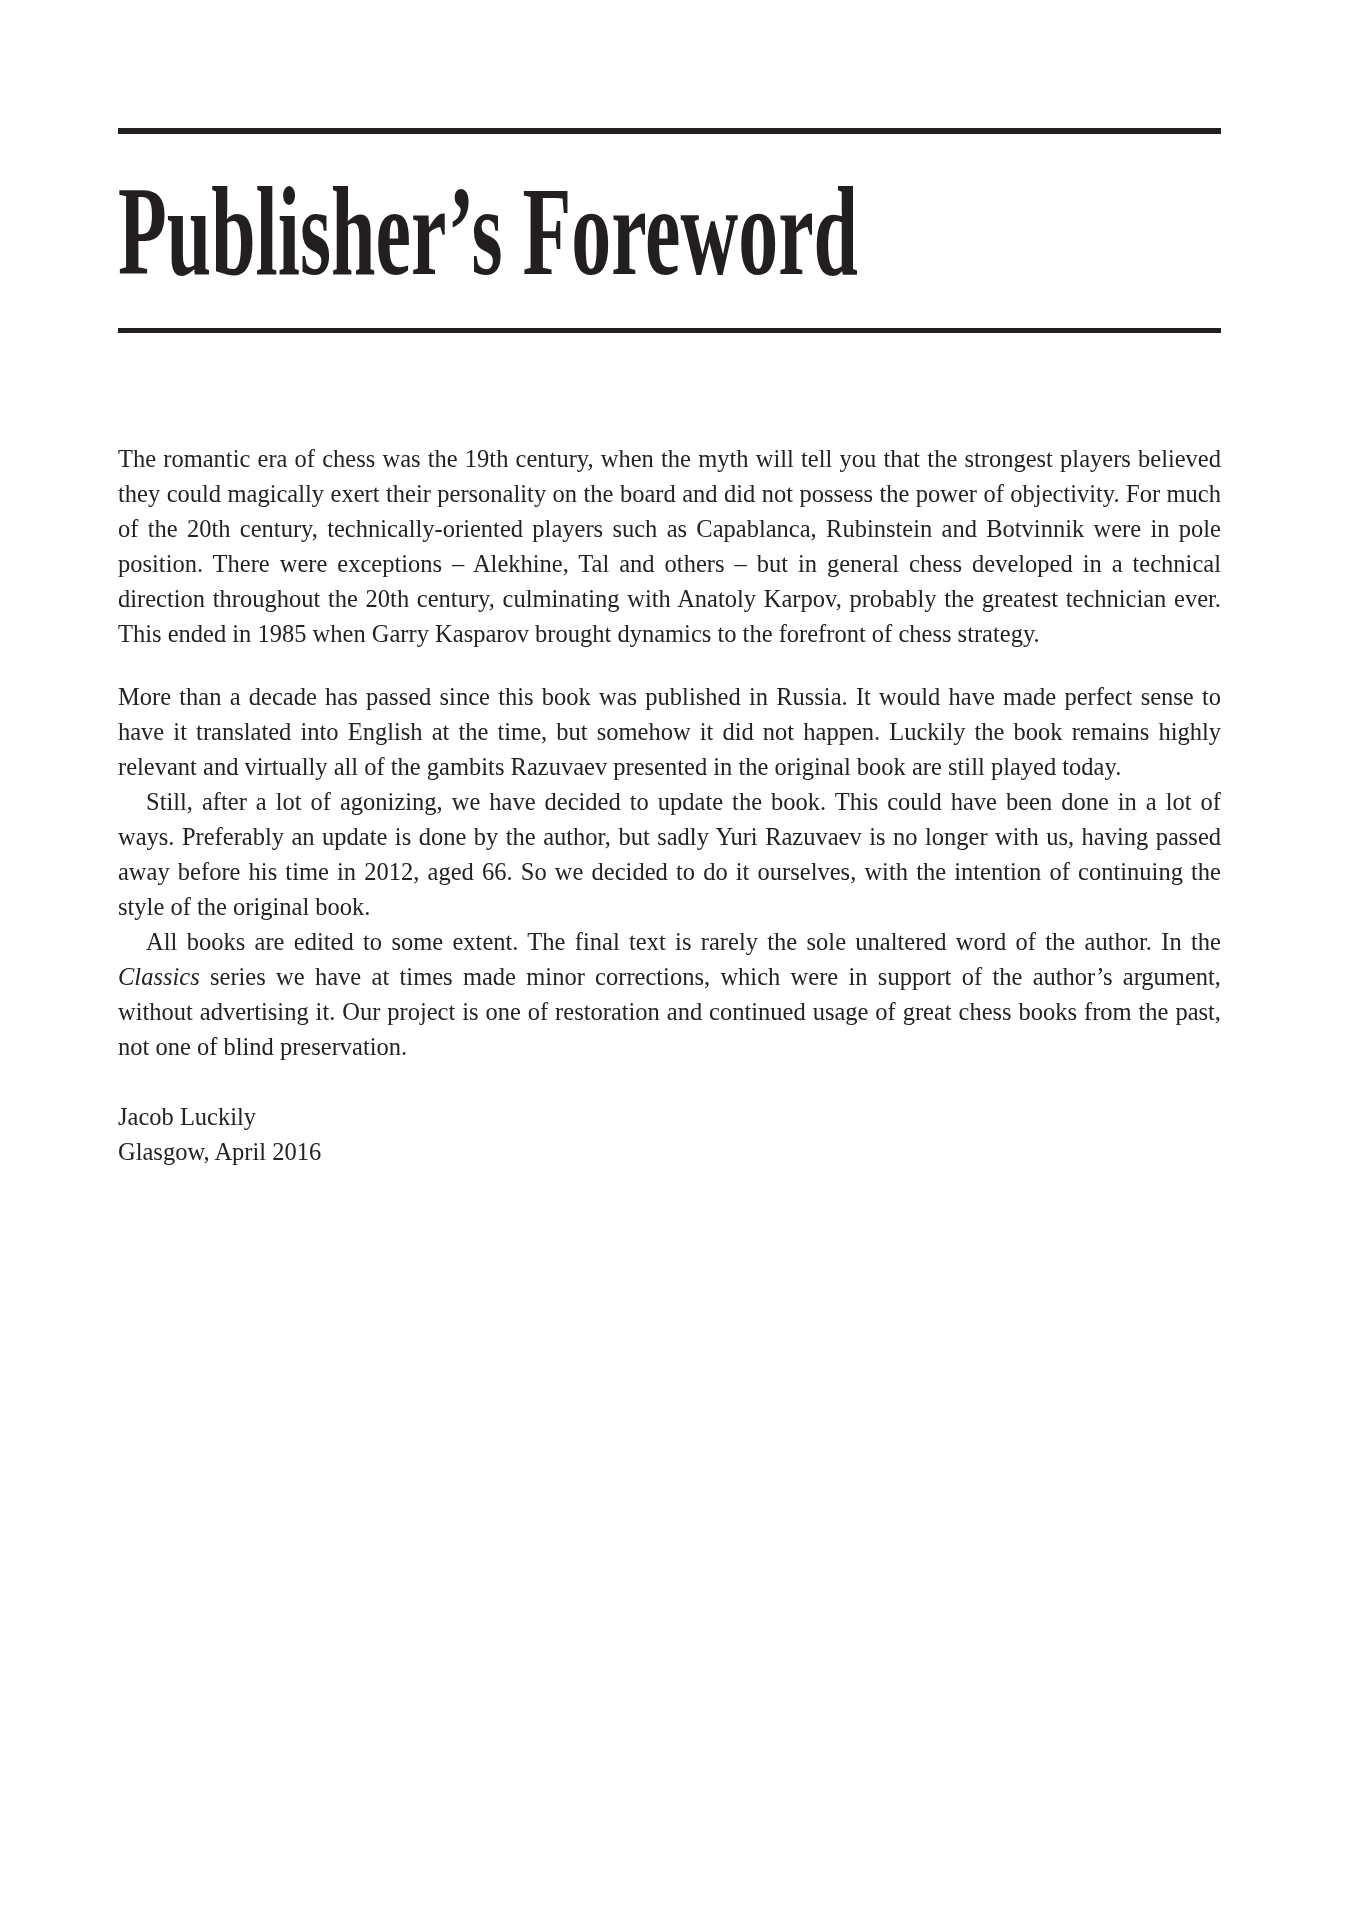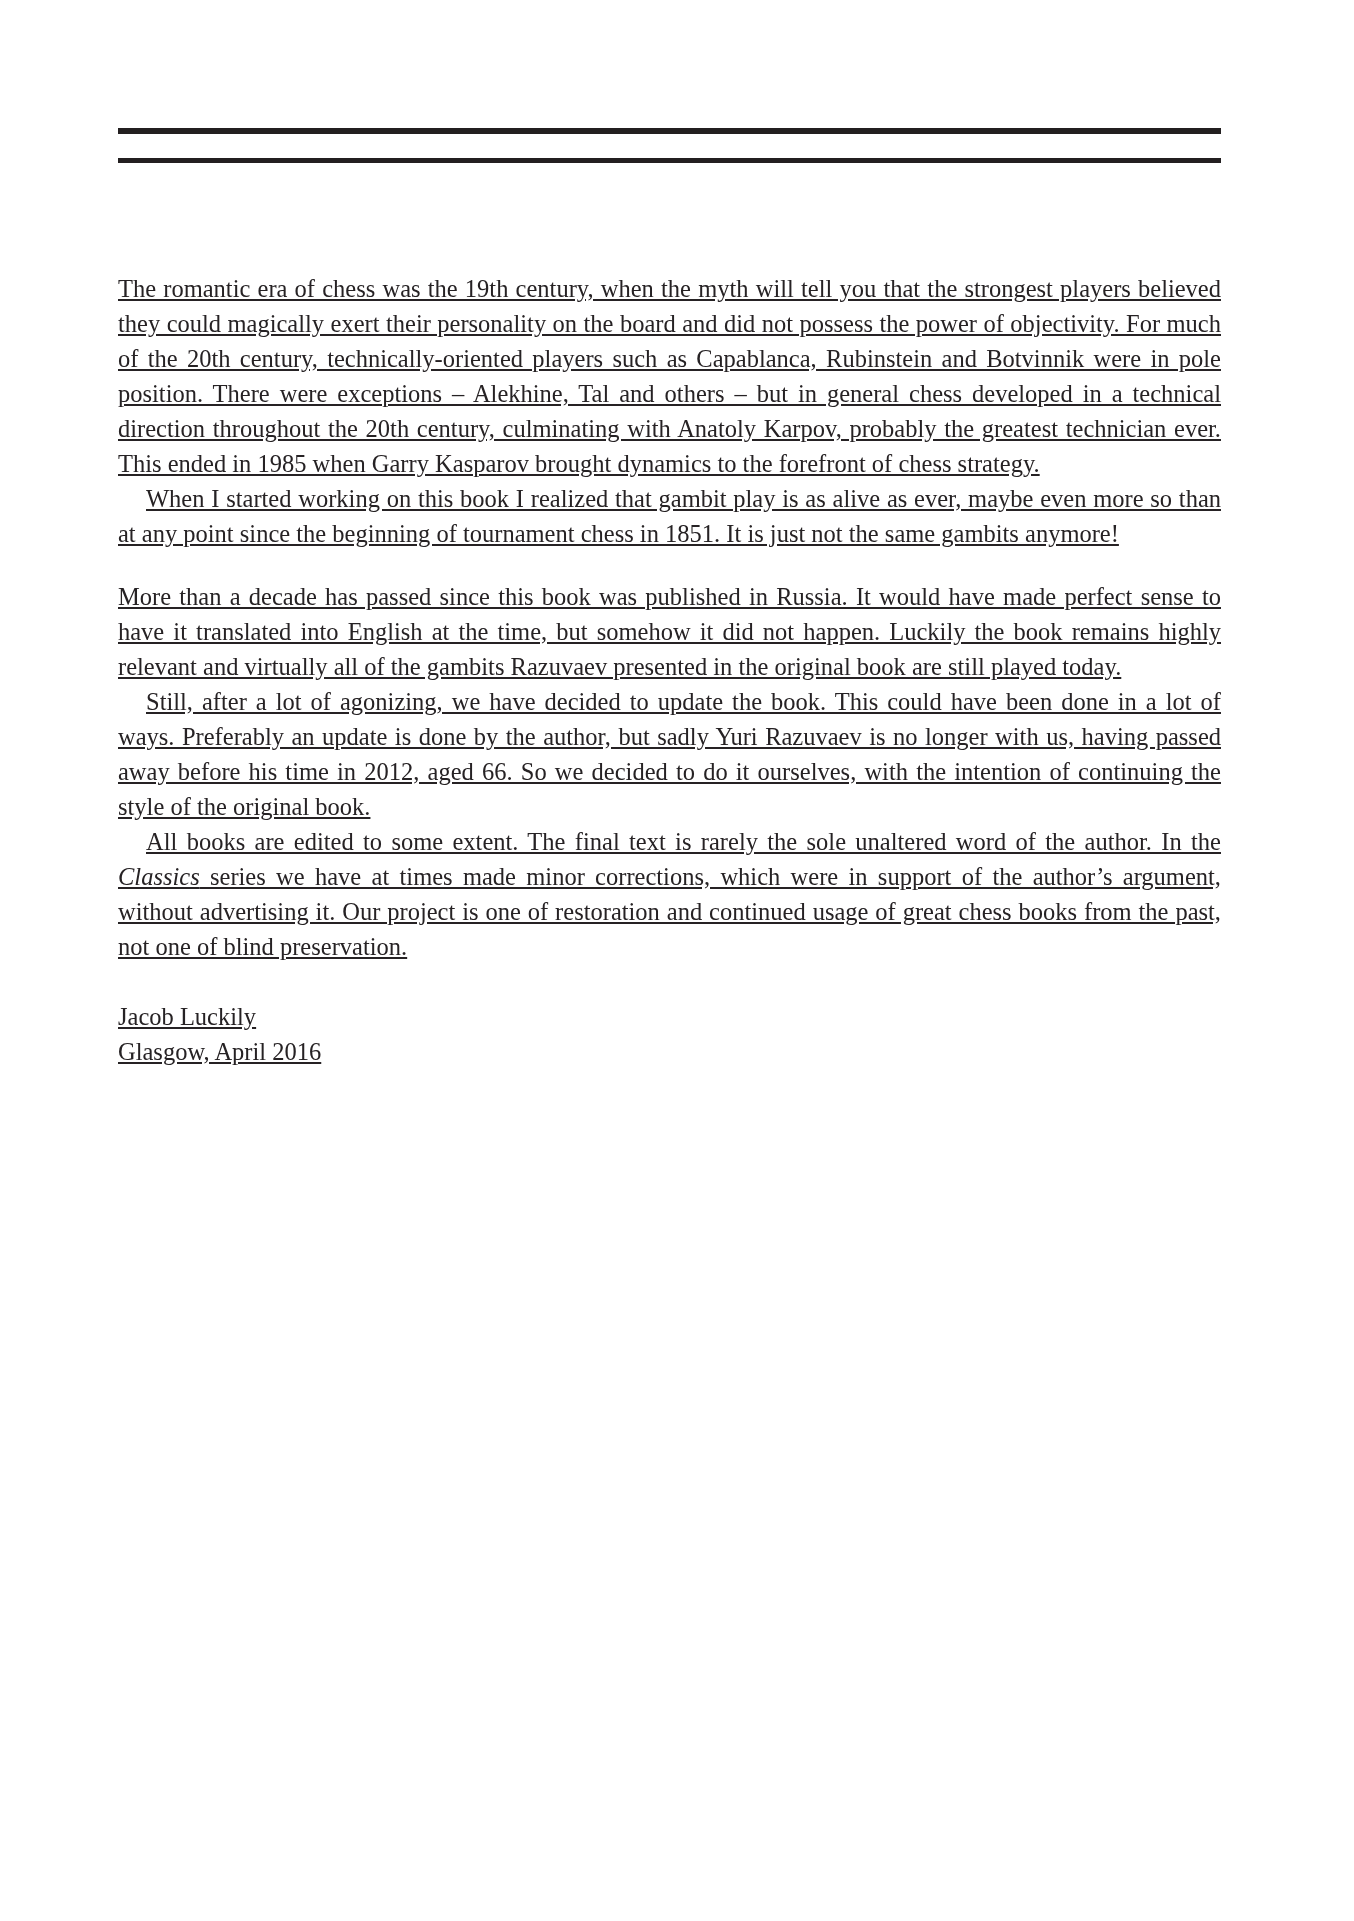--- a/index.html
+++ b/index.html
@@ -41,21 +41,20 @@
   .title-wrap svg {
     display: block;
     overflow: visible;
   }
   .body-text {
     margin-top: 108px;
     color: #262224;
     font-size: 24.5px;
     line-height: 35px;
     text-align: justify;
-    text-decoration: underline;
   }
   .body-text p {
     margin: 0;
     padding: 0;
   }
   .body-text p.indent {
     text-indent: 28px;
   }
   .body-text p.gap {
     margin-top: 28px;
@@ -69,26 +68,30 @@
   }
 </style>
 </head>
 <body>
 
 <div class="page">
   <div class="content">
 
     <div class="rule rule-top"></div>
 
+    <h1 class="title-wrap">
+      <svg width="760" height="130" viewBox="0 0 760 130">
+        <text x="0" y="100" font-family="'Liberation Serif', serif" font-weight="bold" font-size="128" fill="#231f20" textLength="740" lengthAdjust="spacingAndGlyphs">Publisher’s Foreword</text>
+      </svg>
+    </h1>
 
     <div class="rule rule-bottom"></div>
 
     <div class="body-text">
       <p class="noindent">The romantic era of chess was the 19th century, when the myth will tell you that the strongest players believed they could magically exert their personality on the board and did not possess the power of objectivity. For much of the 20th century, technically-oriented players such as Capablanca, Rubinstein and Botvinnik were in pole position. There were exceptions – Alekhine, Tal and others – but in general chess developed in a technical direction throughout the 20th century, culminating with Anatoly Karpov, probably the greatest technician ever. This ended in 1985 when Garry Kasparov brought dynamics to the forefront of chess strategy.</p>
-      <p class="indent">When I started working on this book I realized that gambit play is as alive as ever, maybe even more so than at any point since the beginning of tournament chess in 1851. It is just not the same gambits anymore!</p>
       <p class="noindent gap">More than a decade has passed since this book was published in Russia. It would have made perfect sense to have it translated into English at the time, but somehow it did not happen. Luckily the book remains highly relevant and virtually all of the gambits Razuvaev presented in the original book are still played today.</p>
       <p class="indent">Still, after a lot of agonizing, we have decided to update the book. This could have been done in a lot of ways. Preferably an update is done by the author, but sadly Yuri Razuvaev is no longer with us, having passed away before his time in 2012, aged 66. So we decided to do it ourselves, with the intention of continuing the style of the original book.</p>
       <p class="indent"><span>All books are edited to some extent. The final text is rarely the sole unaltered word of the author. In the </span><em>Classics</em><span> series we have at times made minor corrections, which were in support of the author’s argument, without advertising it. Our project is one of restoration and continued usage of great chess books from the past, not one of blind preservation.</span></p>
 
       <p class="signature">
         <span>Jacob Luckily</span><br>
         <span>Glasgow, April 2016</span>
       </p>
     </div>
 

